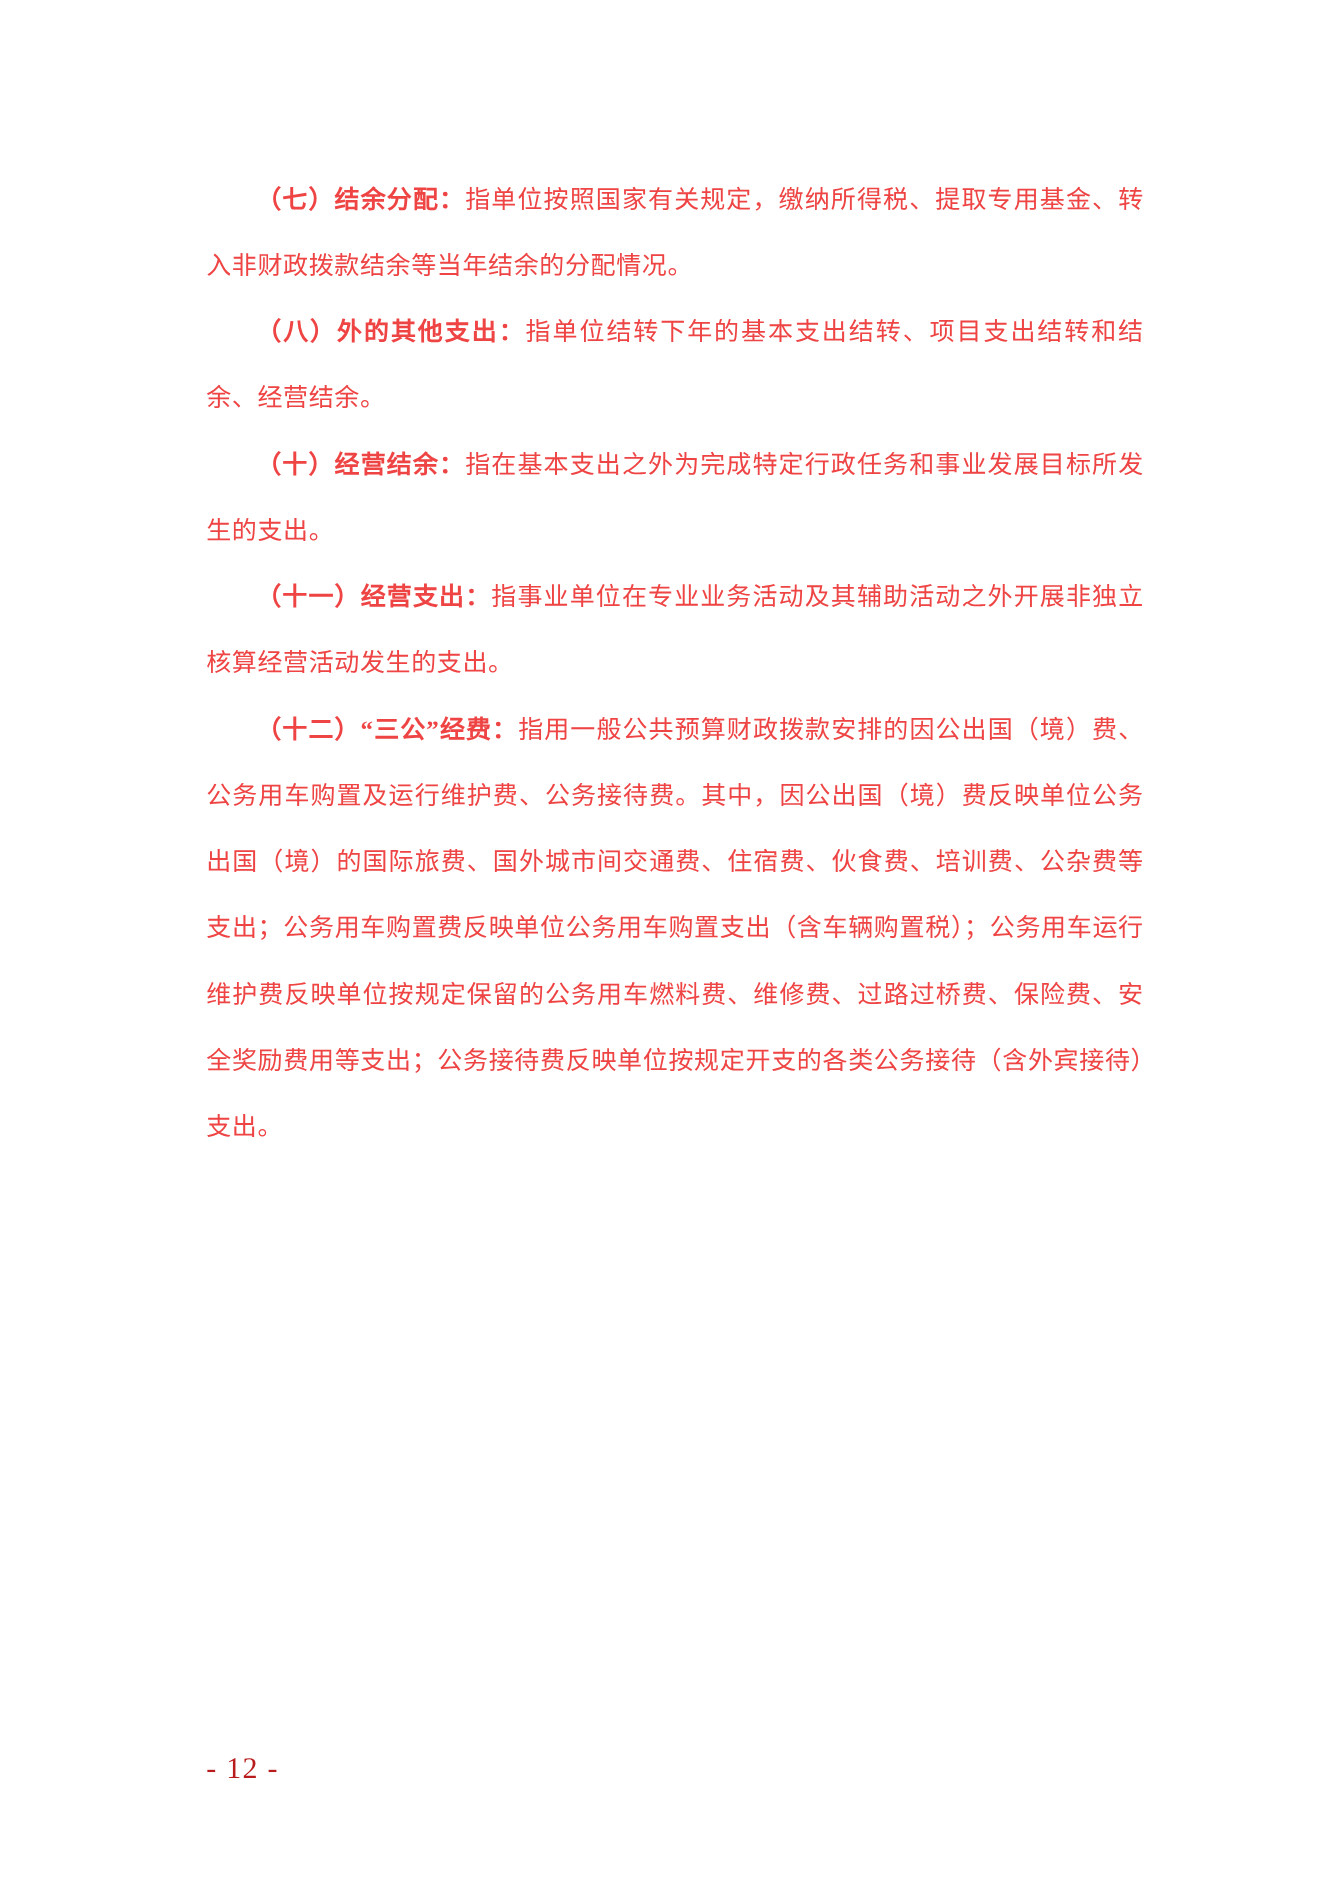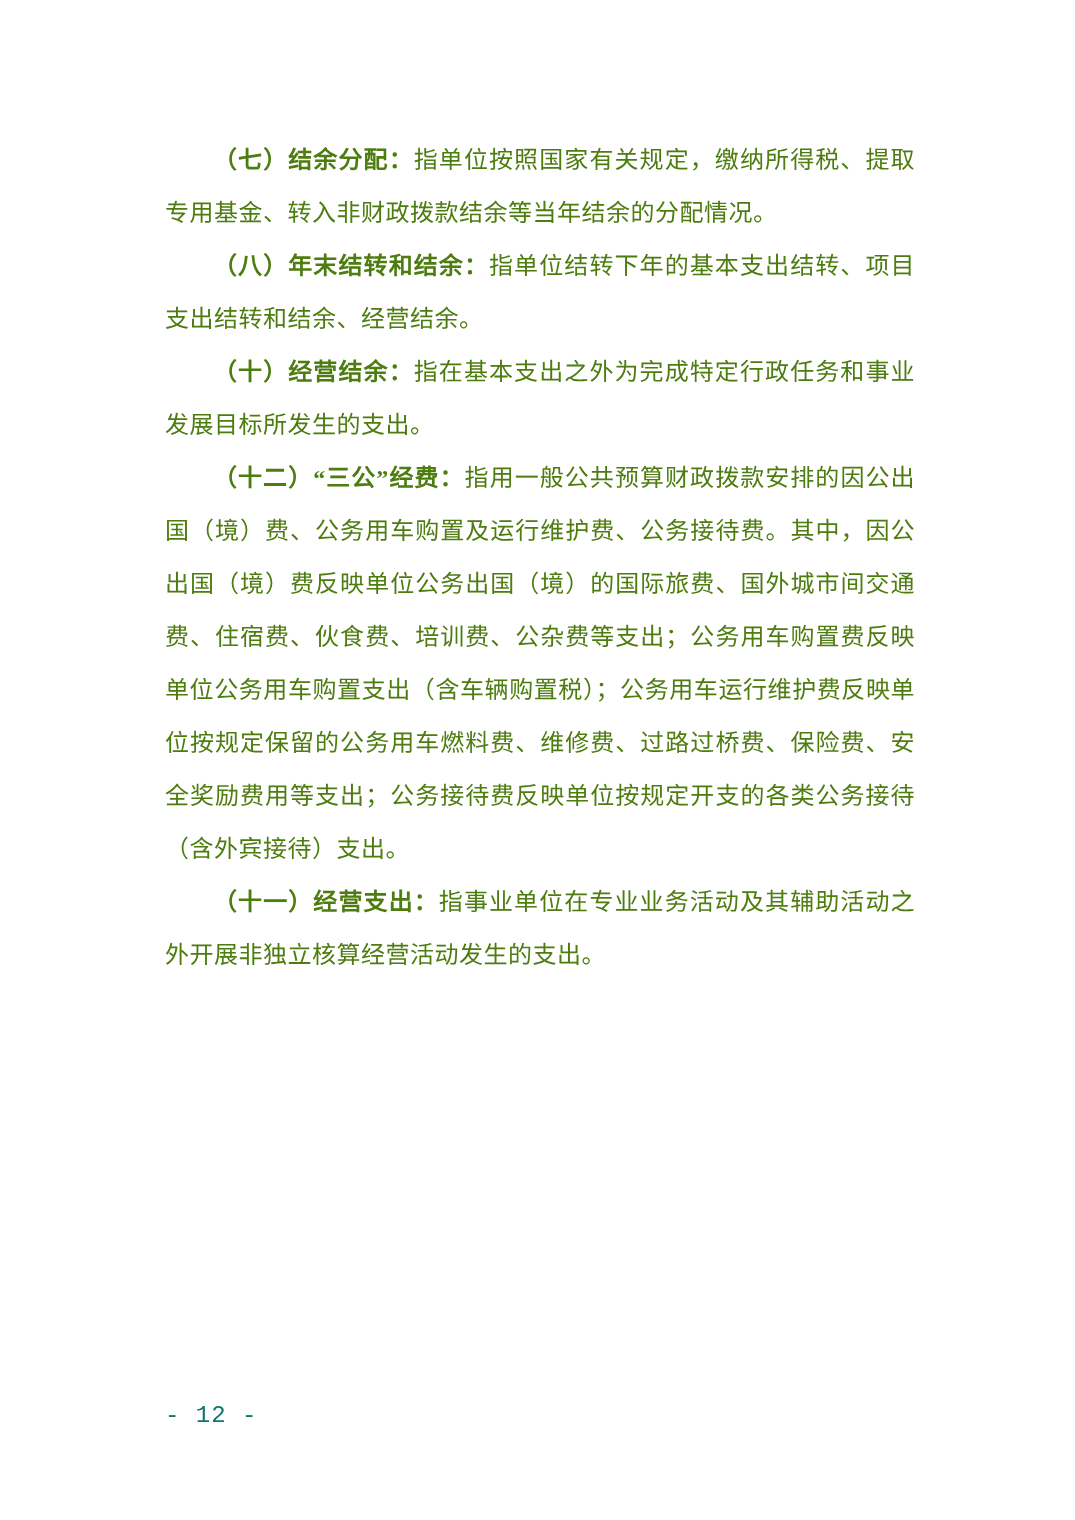--- a/index.html
+++ b/index.html
@@ -14,54 +14,54 @@
     margin: 0 auto;
     background: #ffffff;
     box-sizing: border-box;
     padding: 134px 160px 0 165px;
     overflow: hidden;
     font-family: "Liberation Serif", "DejaVu Serif", serif;
     color: #1c1c1c;
   }
   .doc-body p.para {
     margin: 0;
-    font-size: 24px;
+    font-size: 20px;
     line-height: 53px;
     text-align: justify;
     text-justify: inter-character;
     text-indent: 2em;
     letter-spacing: 0.5px;
-    color: #4d7c0f;
+    color: #ef4444;
   }
   .doc-body p.para .term {
     font-weight: bold;
   }
   .page-footer {
     position: absolute;
     left: 165px;
     top: 1402px;
     font-size: 24px;
     letter-spacing: 1px;
-    color: #0f766e;
-    font-family: Liberation Mono, monospace;
+    color: #b91c1c;
+    font-family: Liberation Serif, serif;
   }
 </style>
 </head>
 <body>
 
 <div class="page">
   <div class="doc-body">
 
     <p class="para"><span class="term">（七）结余分配：</span><span class="def">指单位按照国家有关规定，缴纳所得税、提取专用基金、转入非财政拨款结余等当年结余的分配情况。</span></p>
 
-    <p class="para"><span class="term">（八）年末结转和结余：</span><span class="def">指单位结转下年的基本支出结转、项目支出结转和结余、经营结余。</span></p>
+    <p class="para"><span class="term">（八）外的其他支出：</span><span class="def">指单位结转下年的基本支出结转、项目支出结转和结余、经营结余。</span></p>
 
 
     <p class="para"><span class="term">（十）经营结余：</span><span class="def">指在基本支出之外为完成特定行政任务和事业发展目标所发生的支出。</span></p>
 
+    <p class="para"><span class="term">（十一）经营支出：</span><span class="def">指事业单位在专业业务活动及其辅助活动之外开展非独立核算经营活动发生的支出。</span></p>
+
     <p class="para"><span class="term">（十二）“三公”经费：</span><span class="def">指用一般公共预算财政拨款安排的因公出国（境）费、公务用车购置及运行维护费、公务接待费。其中，因公出国（境）费反映单位公务出国（境）的国际旅费、国外城市间交通费、住宿费、伙食费、培训费、公杂费等支出；公务用车购置费反映单位公务用车购置支出（含车辆购置税）；公务用车运行维护费反映单位按规定保留的公务用车燃料费、维修费、过路过桥费、保险费、安全奖励费用等支出；公务接待费反映单位按规定开支的各类公务接待（含外宾接待）支出。</span></p>
-
-    <p class="para"><span class="term">（十一）经营支出：</span><span class="def">指事业单位在专业业务活动及其辅助活动之外开展非独立核算经营活动发生的支出。</span></p>
 
   </div>
 
   <div class="page-footer">- 12 -</div>
 </div>
 
 </body></html>

